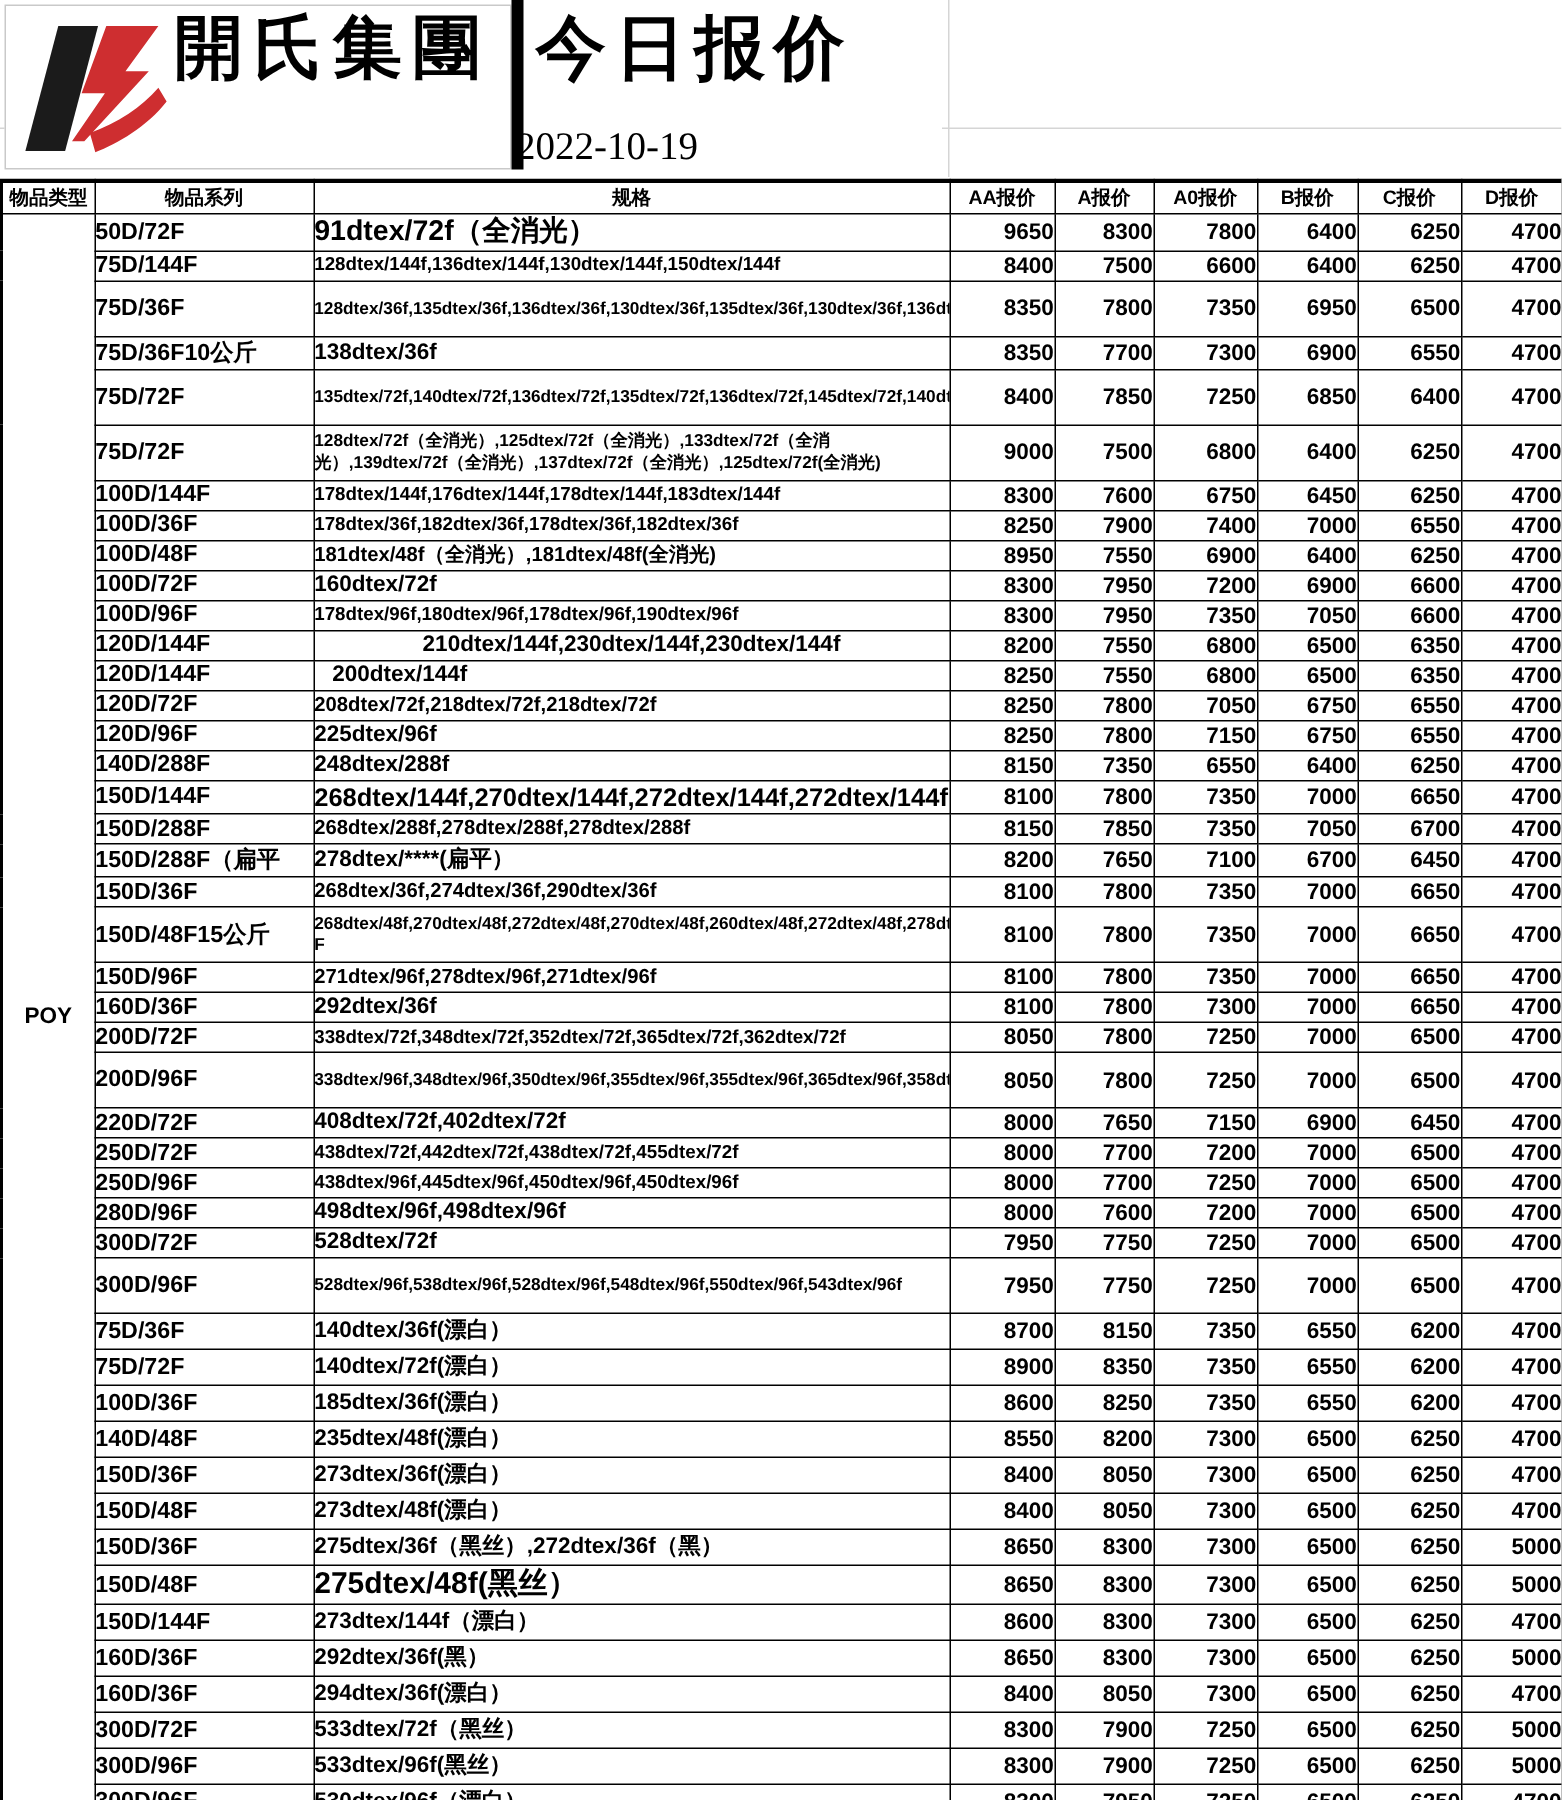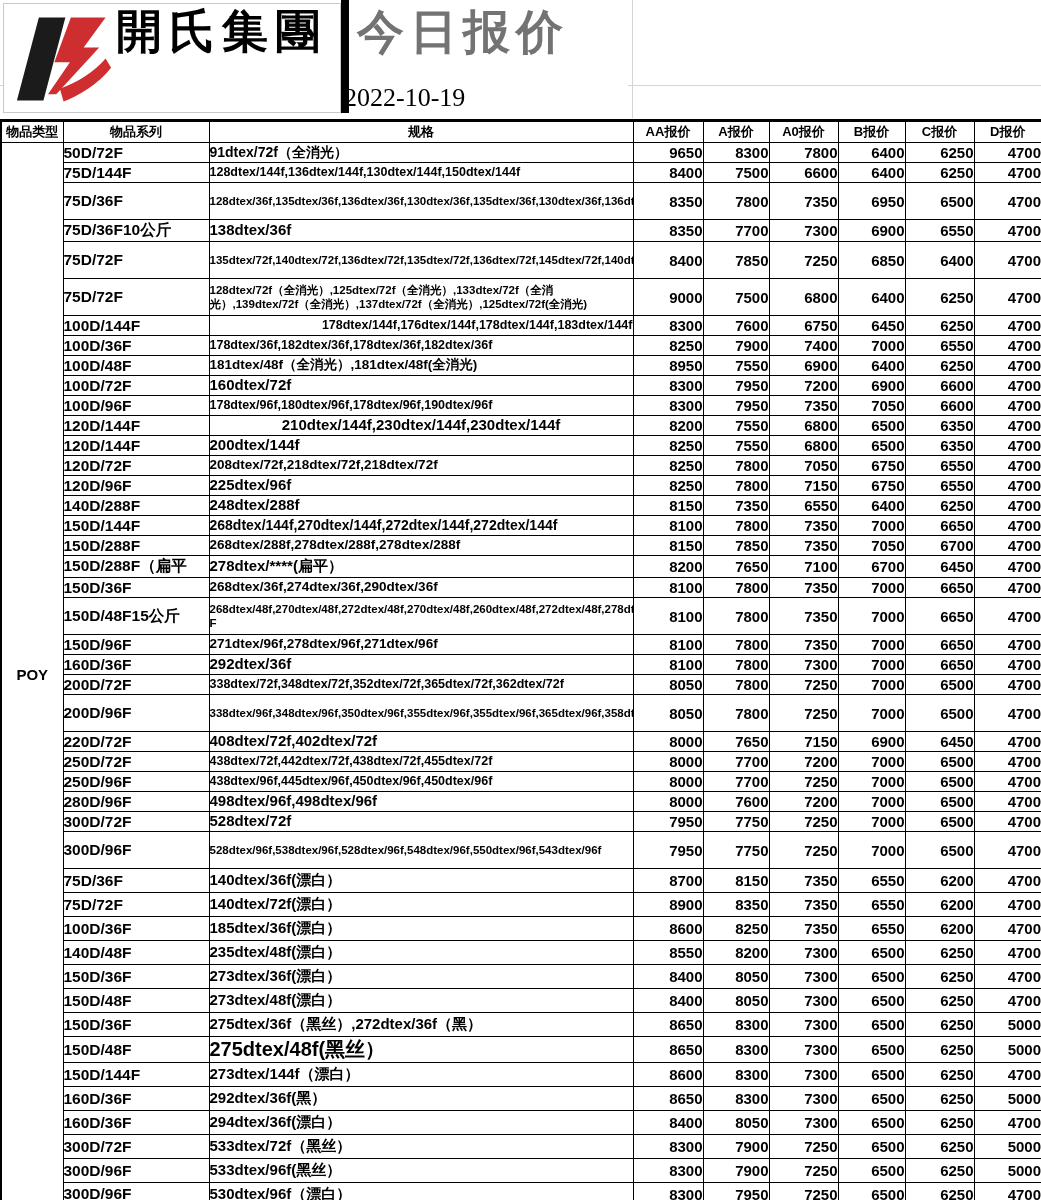--- a/index.html
+++ b/index.html
@@ -81,21 +81,21 @@
           <polygon fill="#1b1b1b" points="25,2 54,2 30,93 1,93"></polygon>
           <polygon fill="#ce2e30" points="60,2 98,2 74,35 91,35 44,86 35,86 59,51 42,51"></polygon>
           <path fill="#ce2e30" d="M48,80 C68,73 86,61 98,47 L104,57 C90,75 68,88 52,94 Z"></path>
         </svg>
       </span>
       <div class="company-cn">開氏集團</div>
     </div>
 
     <div class="black-bar"></div>
 
-    <div class="quote-title" style="color: #737373;">今日报价</div>
+    <div class="quote-title" style="color: #000000;">今日报价</div>
     <div class="quote-date">2022-10-19</div>
   </div>
 
   <table class="price">
     <colgroup>
       <col style="width:62px">
         <col style="width:146px">
         <col style="width:424px">
       <col style="width:70px">
         <col style="width:66px">
@@ -114,21 +114,21 @@
         <th>A0报价</th>
         <th>B报价</th>
         <th>C报价</th>
         <th>D报价</th>
       </tr>
     </thead>
     <tbody id="price-body">
         <tr class="h1">
           <td class="cat" rowspan="45">POY</td>
           <td class="series">50D/72F</td>
-          <td class="spec" style="font-size: 14px;">91dtex/72f（全消光）</td>
+          <td class="spec" style="font-size: 19px;">91dtex/72f（全消光）</td>
           <td class="num">9650</td>
           <td class="num">8300</td>
           <td class="num">7800</td>
           <td class="num">6400</td>
           <td class="num">6250</td>
           <td class="num">4700</td>
         </tr>
         <tr class="h1">
           <td class="series">75D/144F</td>
           <td class="spec" style="font-size: 12.5px;">128dtex/144f,136dtex/144f,130dtex/144f,150dtex/144f</td>
@@ -174,21 +174,21 @@
           <td class="spec" style="font-size: 11.5px;">128dtex/72f（全消光）,125dtex/72f（全消光）,133dtex/72f（全消光）,139dtex/72f（全消光）,137dtex/72f（全消光）,125dtex/72f(全消光)</td>
           <td class="num">9000</td>
           <td class="num">7500</td>
           <td class="num">6800</td>
           <td class="num">6400</td>
           <td class="num">6250</td>
           <td class="num">4700</td>
         </tr>
         <tr class="h1">
           <td class="series">100D/144F</td>
-          <td class="spec" style="font-size: 12.5px; text-align: right;">178dtex/144f,176dtex/144f,178dtex/144f,183dtex/144f</td>
+          <td class="spec" style="font-size: 12.5px;">178dtex/144f,176dtex/144f,178dtex/144f,183dtex/144f</td>
           <td class="num">8300</td>
           <td class="num">7600</td>
           <td class="num">6750</td>
           <td class="num">6450</td>
           <td class="num">6250</td>
           <td class="num">4700</td>
         </tr>
         <tr class="h1">
           <td class="series">100D/36F</td>
           <td class="spec" style="font-size: 12.5px;">178dtex/36f,182dtex/36f,178dtex/36f,182dtex/36f</td>
@@ -234,21 +234,21 @@
           <td class="spec" style="font-size: 15px; text-align: center;">210dtex/144f,230dtex/144f,230dtex/144f</td>
           <td class="num">8200</td>
           <td class="num">7550</td>
           <td class="num">6800</td>
           <td class="num">6500</td>
           <td class="num">6350</td>
           <td class="num">4700</td>
         </tr>
         <tr class="h1">
           <td class="series">120D/144F</td>
-          <td class="spec" style="font-size: 15px;">200dtex/144f</td>
+          <td class="spec" style="font-size: 15px; padding-left: 12px;">200dtex/144f</td>
           <td class="num">8250</td>
           <td class="num">7550</td>
           <td class="num">6800</td>
           <td class="num">6500</td>
           <td class="num">6350</td>
           <td class="num">4700</td>
         </tr>
         <tr class="h1">
           <td class="series">120D/72F</td>
           <td class="spec" style="font-size: 13.5px;">208dtex/72f,218dtex/72f,218dtex/72f</td>
@@ -274,21 +274,21 @@
           <td class="spec" style="font-size: 15px;">248dtex/288f</td>
           <td class="num">8150</td>
           <td class="num">7350</td>
           <td class="num">6550</td>
           <td class="num">6400</td>
           <td class="num">6250</td>
           <td class="num">4700</td>
         </tr>
         <tr class="h1">
           <td class="series">150D/144F</td>
-          <td class="spec" style="font-size: 14px;">268dtex/144f,270dtex/144f,272dtex/144f,272dtex/144f</td>
+          <td class="spec" style="font-size: 17px;">268dtex/144f,270dtex/144f,272dtex/144f,272dtex/144f</td>
           <td class="num">8100</td>
           <td class="num">7800</td>
           <td class="num">7350</td>
           <td class="num">7000</td>
           <td class="num">6650</td>
           <td class="num">4700</td>
         </tr>
         <tr class="h1">
           <td class="series">150D/288F</td>
           <td class="spec" style="font-size: 13.5px;">268dtex/288f,278dtex/288f,278dtex/288f</td>

